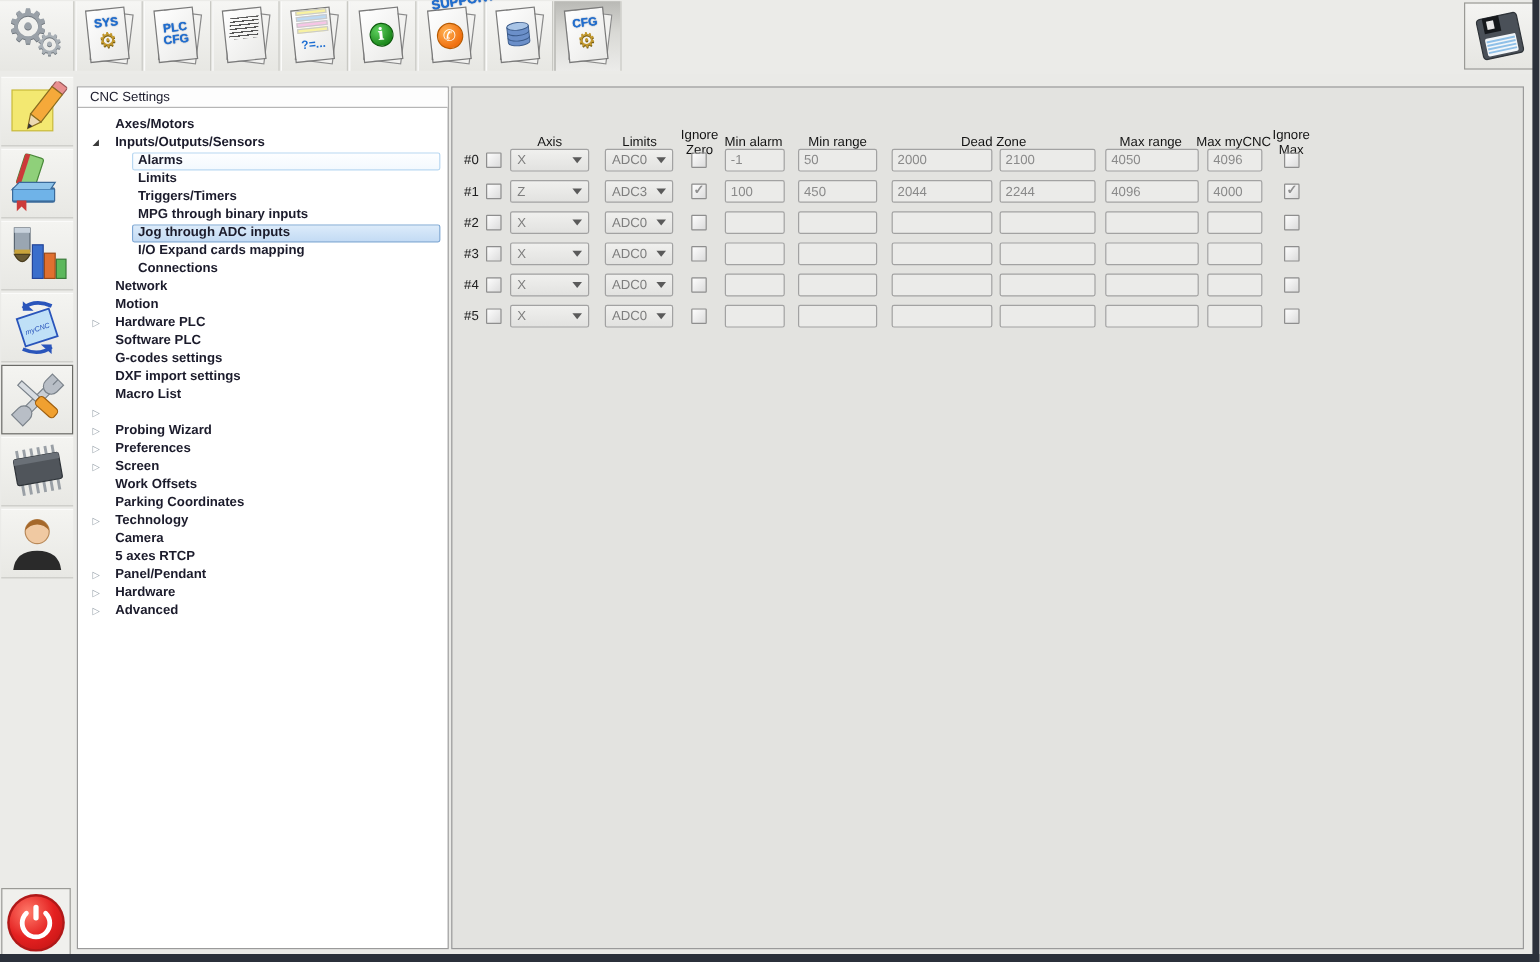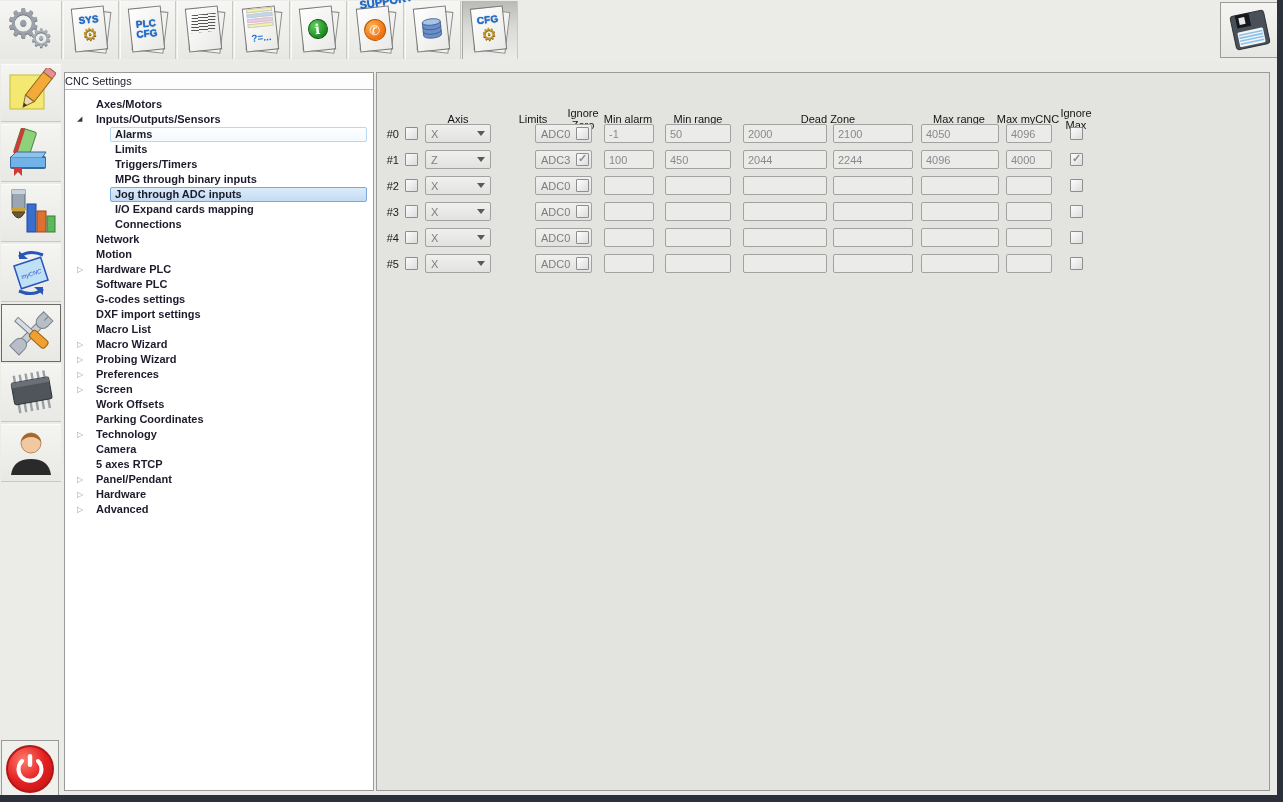--- a/index.html
+++ b/index.html
@@ -44,21 +44,21 @@
   
   .sidebar { position:absolute; top:62px; left:0; width:62px; height:733px; background:#ebebe8; }
   .sb-btn { position:absolute; left:1px; width:60px; height:58px; background:linear-gradient(#f4f4f1,#e8e8e4);
             border-bottom:1px solid #c9c9c4; border-top:1px solid #fbfbfa; display:flex; align-items:center; justify-content:center; cursor:pointer; }
   .sb-btn.selected { border:1px solid #6a6a66; background:linear-gradient(#ececе8,#e0e0dc); }
   .power-btn { position:absolute; left:1px; top:678px; width:58px; height:57px; border:1px solid #9a9a96; background:#f0f0ed;
                display:flex; align-items:center; justify-content:center; cursor:pointer; }
 
   
   .tree-panel { position:absolute; left:64px; top:72px; width:310px; height:719px; background:#ffffff; border:1px solid #9a9a9a; }
-  .tree-header { height:17px; line-height:16px; font-size:11px; color:#1b1b2b; border-bottom:1px solid #b5b5b5; background:#fdfdfd; cursor:default; }
+  .tree-header { height:17px; line-height:16px; padding-left:10px; font-size:11px; color:#1b1b2b; border-bottom:1px solid #b5b5b5; background:#fdfdfd; cursor:default; }
   .tree-items { padding-top:7px;font-weight:bold; }
   .tree-item { display:flex; align-items:center; height:15px; padding-right:6px; cursor:pointer; }
   .tree-item.lvl1 { padding-left:12px; }
   .tree-item.lvl2 { padding-left:31px; }
   .tw { width:18px; flex:0 0 18px; font-size:8px; line-height:15px; font-family:"DejaVu Sans",sans-serif; }
   .tw.exp { color:#3a3a3a; font-size:7px; }
   .tw.col { color:#9aa4ac; }
   .tree-label { flex:1; font-size:11px; line-height:13px; color:#1b1b2b; padding:0 4px; margin-left:-4px; border:1px solid transparent; border-radius:2px; white-space:nowrap; overflow:hidden; }
   .tree-item.hover .tree-label { border-color:#b8d8f2; background:linear-gradient(#fdfeff,#f3f9fe); }
   .tree-item.selected .tree-label { border-color:#7da7d4; background:linear-gradient(#dcebfa,#c3dbf4); }
@@ -80,21 +80,21 @@
         background:linear-gradient(135deg,#fdfdfd,#dcdcdc); cursor:pointer; }
   .cb.checked::after { content:"\2713"; position:absolute; left:1px; top:-2px; font-size:11px; font-weight:bold; color:#8f8f8f; }
   .c-sel { left:28px; }
   .c-iz { left:199px; }
   .c-im { left:693px; }
   .select { position:absolute; top:1px; height:19px; border:1px solid #a2a2a2; border-radius:2px;
             background:linear-gradient(#f0f0ee,#e2e2e0); display:flex; align-items:center; cursor:pointer; }
   .select .sv { flex:1; font-size:11px; color:#7e7e7e; padding-left:5px; }
   .sarrow { width:0; height:0; border-left:4px solid transparent; border-right:4px solid transparent; border-top:5px solid #5a5a5a; margin-right:5px; }
   .c-axis { left:48px; width:66px; }
-  .c-chan { left:127px; width:57px;margin-left:31px; }
+  .c-chan { left:127px; width:57px; }
   .field { position:absolute; top:1px; height:19px; border:1px solid #a2a2a2; border-radius:2px; background:#ebebe9;
            font-family:"Liberation Sans",sans-serif; font-size:11px; color:#8a8a8a; padding:0 4px; outline:none; }
   .c-minalarm { left:227px; width:50px; }
   .c-minrange { left:288px; width:66px; }
   .c-dz1 { left:366px; width:84px; }
   .c-dz2 { left:456px; width:80px; }
   .c-maxrange { left:544px; width:78px; }
   .c-maxalarm { left:629px; width:46px; }
 </style>
 </head>
@@ -374,21 +374,20 @@
       <div class="tree-item lvl1">
         <span class="tw"></span>
         <span class="tree-label">DXF import settings</span>
       </div>
       <div class="tree-item lvl1">
         <span class="tw"></span>
         <span class="tree-label">Macro List</span>
       </div>
       <div class="tree-item lvl1">
         <span class="tw col">▷</span>
-        <span class="tree-label">Macro Wizard</span>
       </div>
       <div class="tree-item lvl1">
         <span class="tw col">▷</span>
         <span class="tree-label">Probing Wizard</span>
       </div>
       <div class="tree-item lvl1">
         <span class="tw col">▷</span>
         <span class="tree-label">Preferences</span>
       </div>
       <div class="tree-item lvl1">

